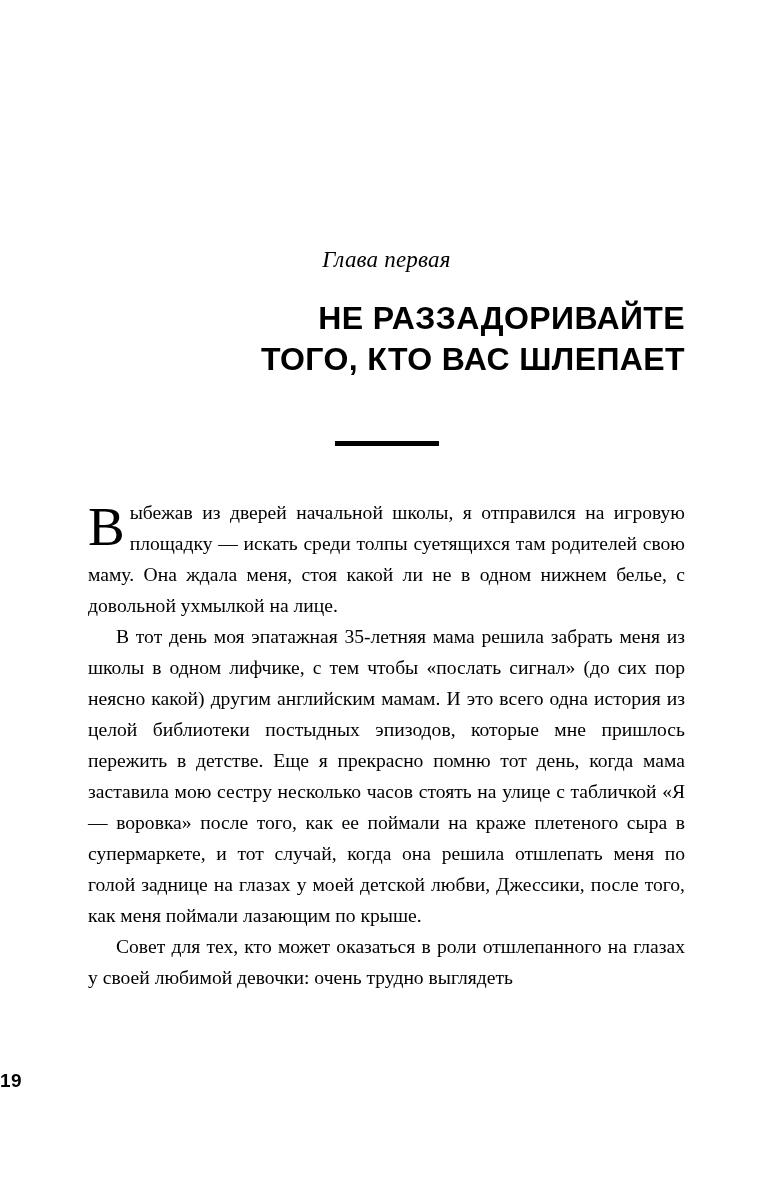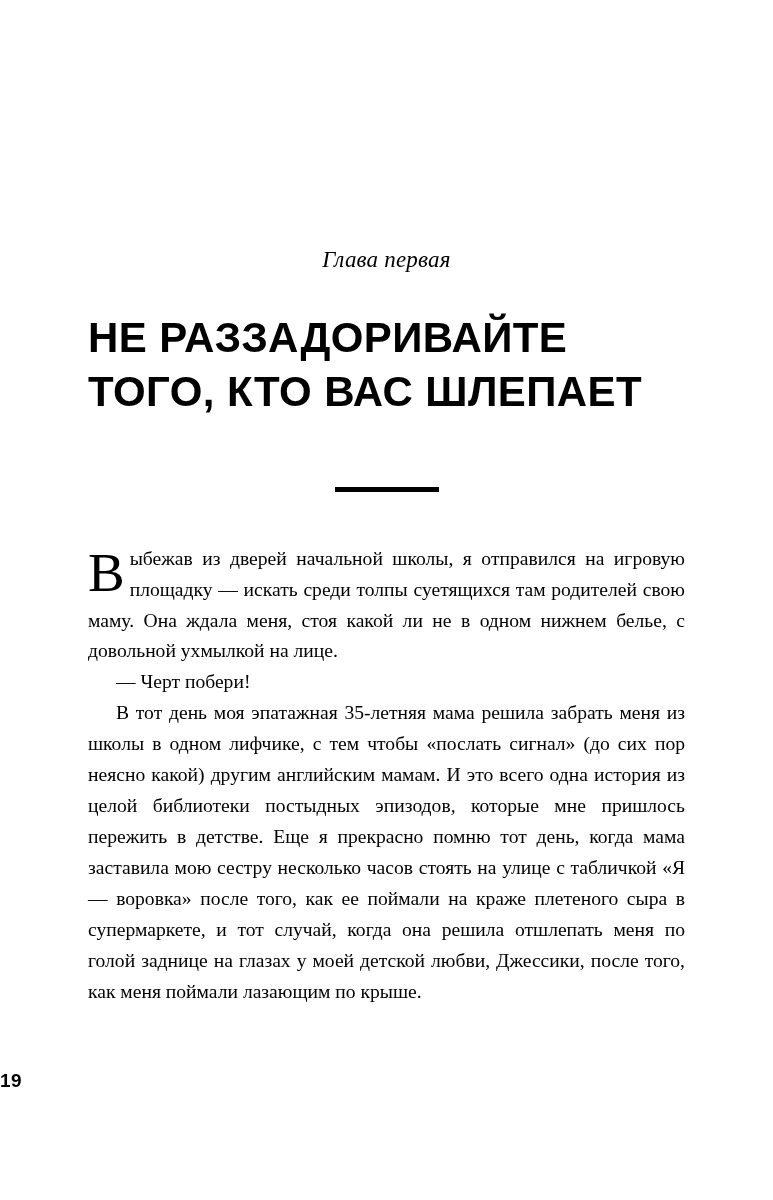--- a/index.html
+++ b/index.html
@@ -30,27 +30,27 @@
   .chapter-eyebrow {
     text-align: center;
     font-style: italic;
     font-size: 23px;
     letter-spacing: 0.2px;
     margin-top: 248px;
     line-height: 1;
   }
 
   .chapter-title {
-    text-align: left;
+    text-align: right;
     font-family: "Liberation Sans", sans-serif;
     font-weight: bold;
-    font-size: 42px;
+    font-size: 32px;
     line-height: 1.28;
     letter-spacing: 0.4px;
-    margin-top: 40px;
+    margin-top: 27px;
     text-transform: uppercase;
     white-space: pre-line;
   }
 
   .rule-wrap {
     display: flex;
     justify-content: center;
     margin-top: 40px;
   }
   .rule {
@@ -110,21 +110,21 @@
 
   <div class="rule-wrap">
     <div class="rule"></div>
   </div>
 
   <div class="body-text">
     <p class="first">
       <span class="dropcap">В</span><span>ыбежав из дверей начальной школы, я отправился на игровую площадку — искать среди толпы суетящихся там родителей свою маму. Она ждала меня, стоя какой ли не в одном нижнем белье, с довольной ухмылкой на лице.</span>
     </p>
     <p>
-      <span>— Черт побери!</span>
+      <span>В тот день моя эпатажная 35-летняя мама решила забрать меня из школы в одном лифчике, с тем чтобы «послать сигнал» (до сих пор неясно какой) другим английским мамам. И это всего одна история из целой библиотеки постыдных эпизодов, которые мне пришлось пережить в детстве. Еще я прекрасно помню тот день, когда мама заставила мою сестру несколько часов стоять на улице с табличкой «Я — воровка» после того, как ее поймали на краже плетеного сыра в супермаркете, и тот случай, когда она решила отшлепать меня по голой заднице на глазах у моей детской любви, Джессики, после того, как меня поймали лазающим по крыше.</span>
     </p>
     <p>
-      <span>В тот день моя эпатажная 35-летняя мама решила забрать меня из школы в одном лифчике, с тем чтобы «послать сигнал» (до сих пор неясно какой) другим английским мамам. И это всего одна история из целой библиотеки постыдных эпизодов, которые мне пришлось пережить в детстве. Еще я прекрасно помню тот день, когда мама заставила мою сестру несколько часов стоять на улице с табличкой «Я — воровка» после того, как ее поймали на краже плетеного сыра в супермаркете, и тот случай, когда она решила отшлепать меня по голой заднице на глазах у моей детской любви, Джессики, после того, как меня поймали лазающим по крыше.</span>
+      <span>Совет для тех, кто может оказаться в роли отшлепанного на глазах у своей любимой девочки: очень трудно выглядеть</span>
     </p>
   </div>
 
   <div class="folio">19</div>
 </div>
 
 </body></html>

